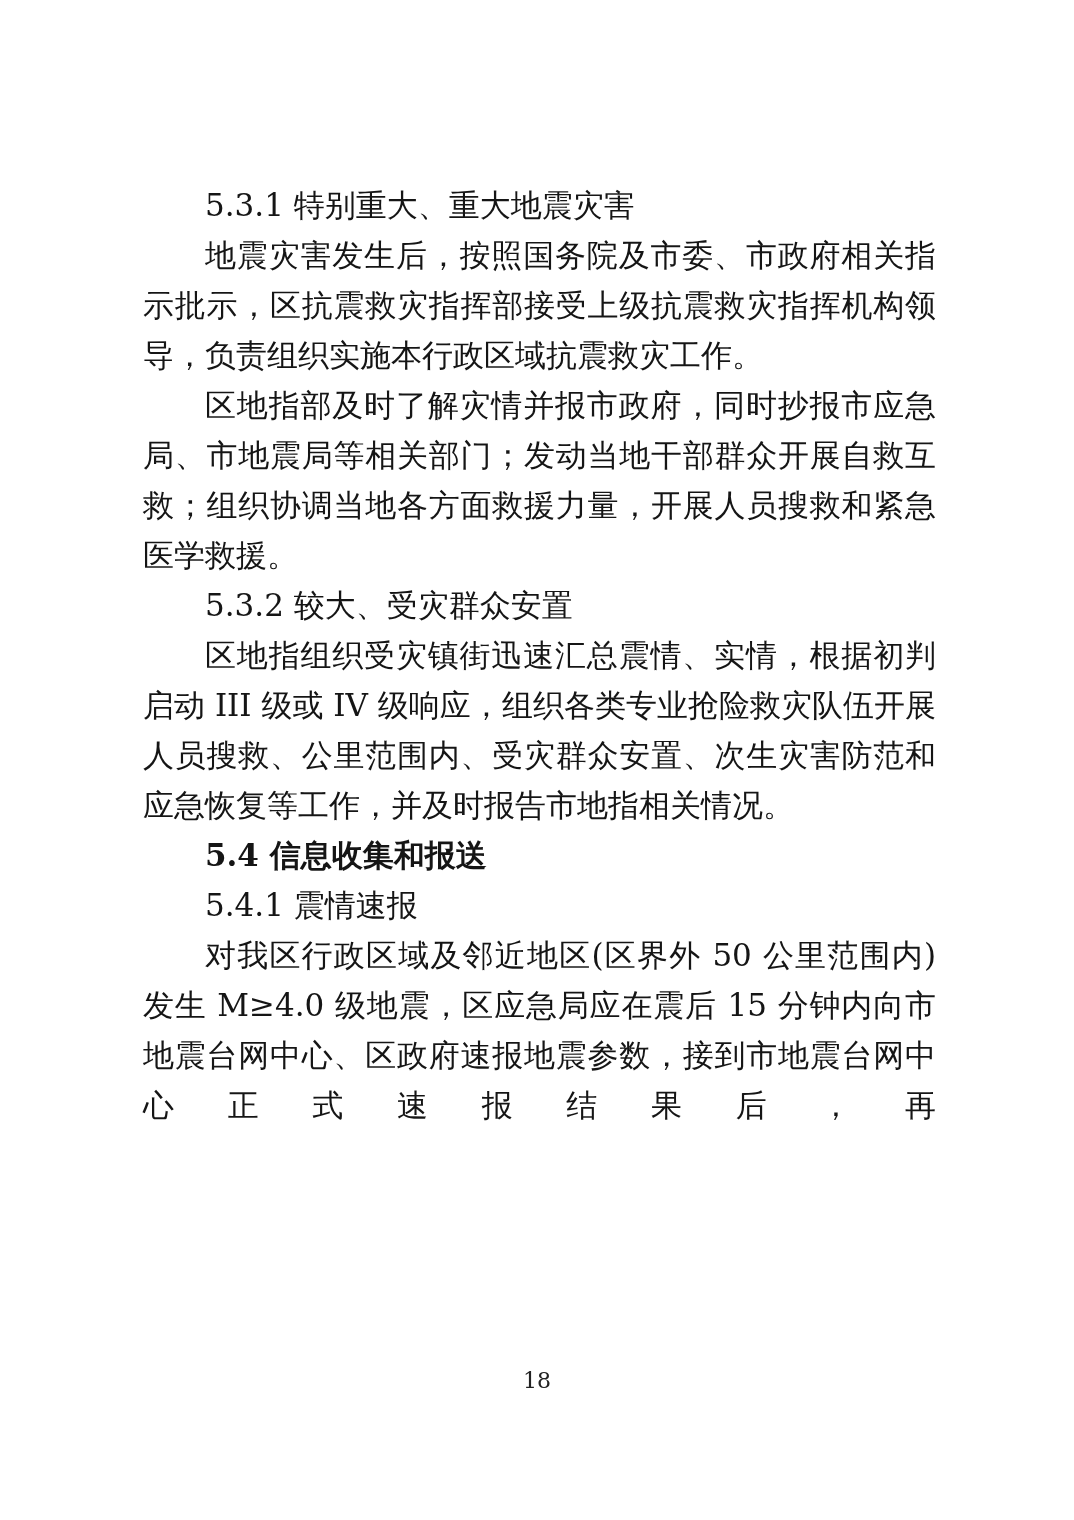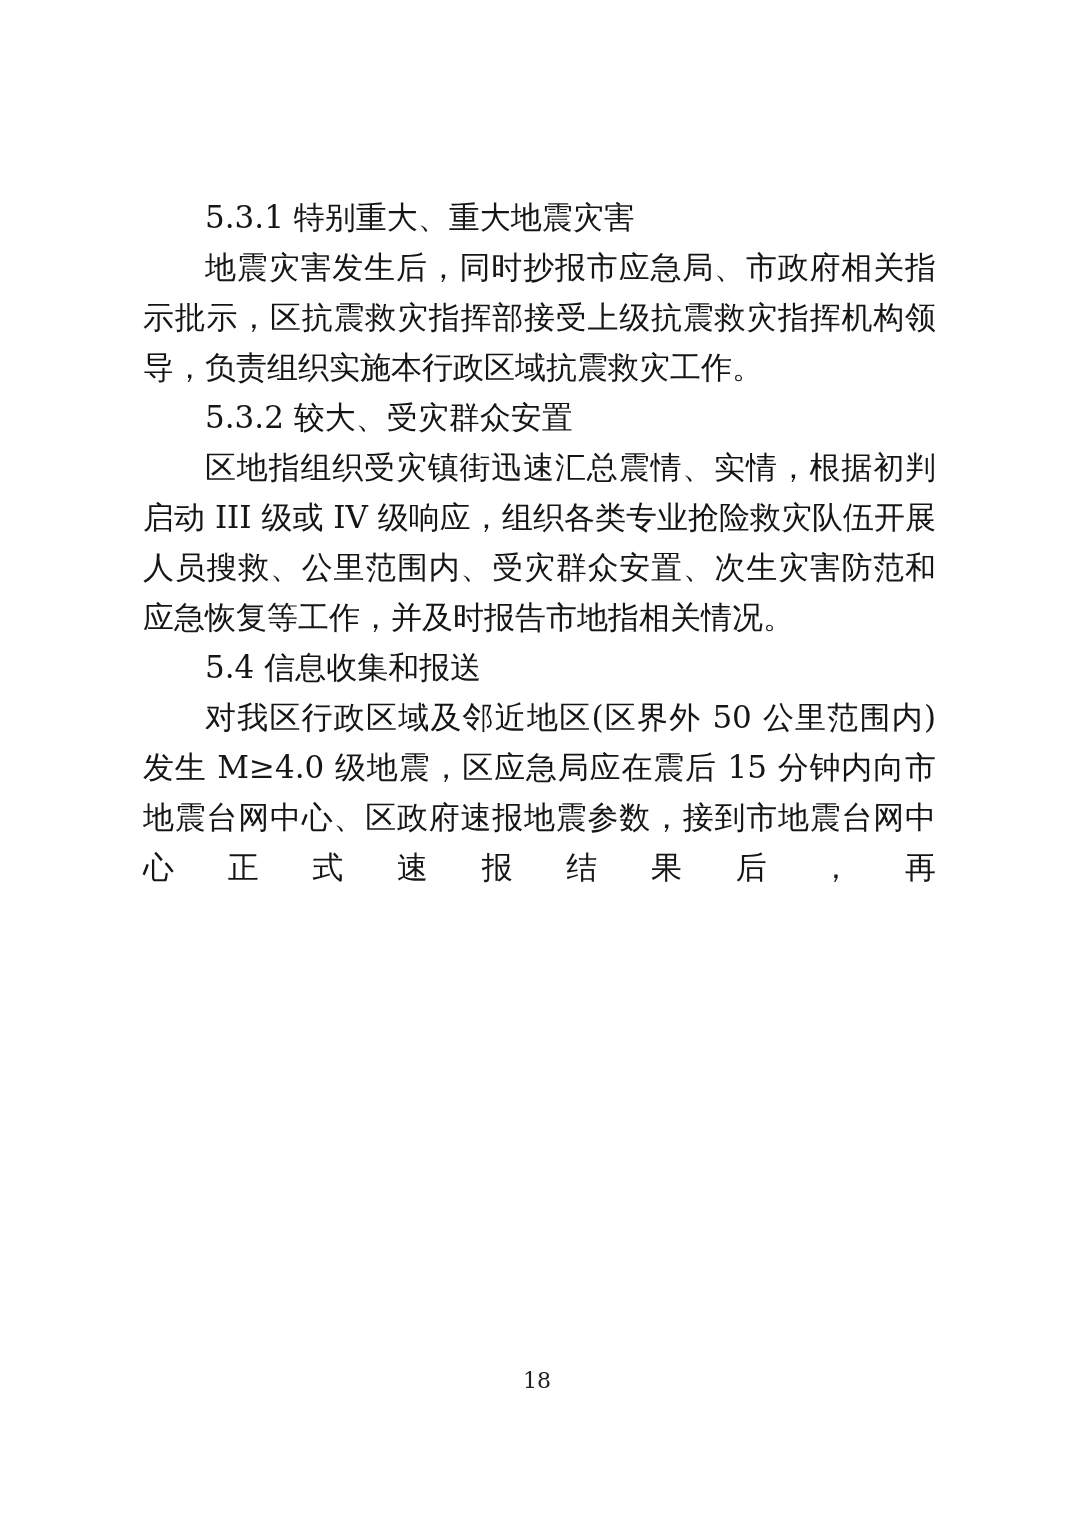--- a/index.html
+++ b/index.html
@@ -12,33 +12,33 @@
     width: 1074px;
     height: 1520px;
     background: #ffffff;
     overflow: hidden;
     font-family: "DejaVu Serif", "Liberation Serif", serif;
     color: #151515;
   }
   .content {
     position: absolute;
     left: 143px;
-    top: 192px;
+    top: 180px;
     width: 793px;
     font-size: 31px;
     line-height: 50px;
     text-align: justify;
   }
   .block {
     margin: 0;
     text-indent: 2em;
     text-align: justify;
   }
   .heading-bold {
-    font-weight: 400;
+    font-weight: 700;
   }
   .justify-last {
     text-align-last: justify;
   }
   .page-number {
     position: absolute;
     top: 1366px;
     left: 0;
     width: 100%;
     text-align: center;
@@ -46,21 +46,23 @@
     line-height: 30px;
     color: #222222;
   }
 </style>
 </head>
 <body>
 
 <div class="page">
   <div class="content">
     <p class="block">5.3.1 特别重大、重大地震灾害</p>
-    <p class="block">地震灾害发生后，同时抄报市应急局、市政府相关指示批示，区抗震救灾指挥部接受上级抗震救灾指挥机构领导，负责组织实施本行政区域抗震救灾工作。</p>
+    <p class="block">地震灾害发生后，按照国务院及市委、市政府相关指示批示，区抗震救灾指挥部接受上级抗震救灾指挥机构领导，负责组织实施本行政区域抗震救灾工作。</p>
+    <p class="block">区地指部及时了解灾情并报市政府，同时抄报市应急局、市地震局等相关部门；发动当地干部群众开展自救互救；组织协调当地各方面救援力量，开展人员搜救和紧急医学救援。</p>
     <p class="block">5.3.2 较大、受灾群众安置</p>
     <p class="block">区地指组织受灾镇街迅速汇总震情、实情，根据初判启动 III 级或 IV 级响应，组织各类专业抢险救灾队伍开展人员搜救、公里范围内、受灾群众安置、次生灾害防范和应急恢复等工作，并及时报告市地指相关情况。</p>
     <p class="block heading-bold">5.4 信息收集和报送</p>
+    <p class="block">5.4.1 震情速报</p>
     <p class="block justify-last">对我区行政区域及邻近地区(区界外 50 公里范围内)发生 M≥4.0 级地震，区应急局应在震后 15 分钟内向市地震台网中心、区政府速报地震参数，接到市地震台网中心正式速报结果后，再</p>
   </div>
 
   <div class="page-number">18</div>
 </div>
 
 </body></html>

